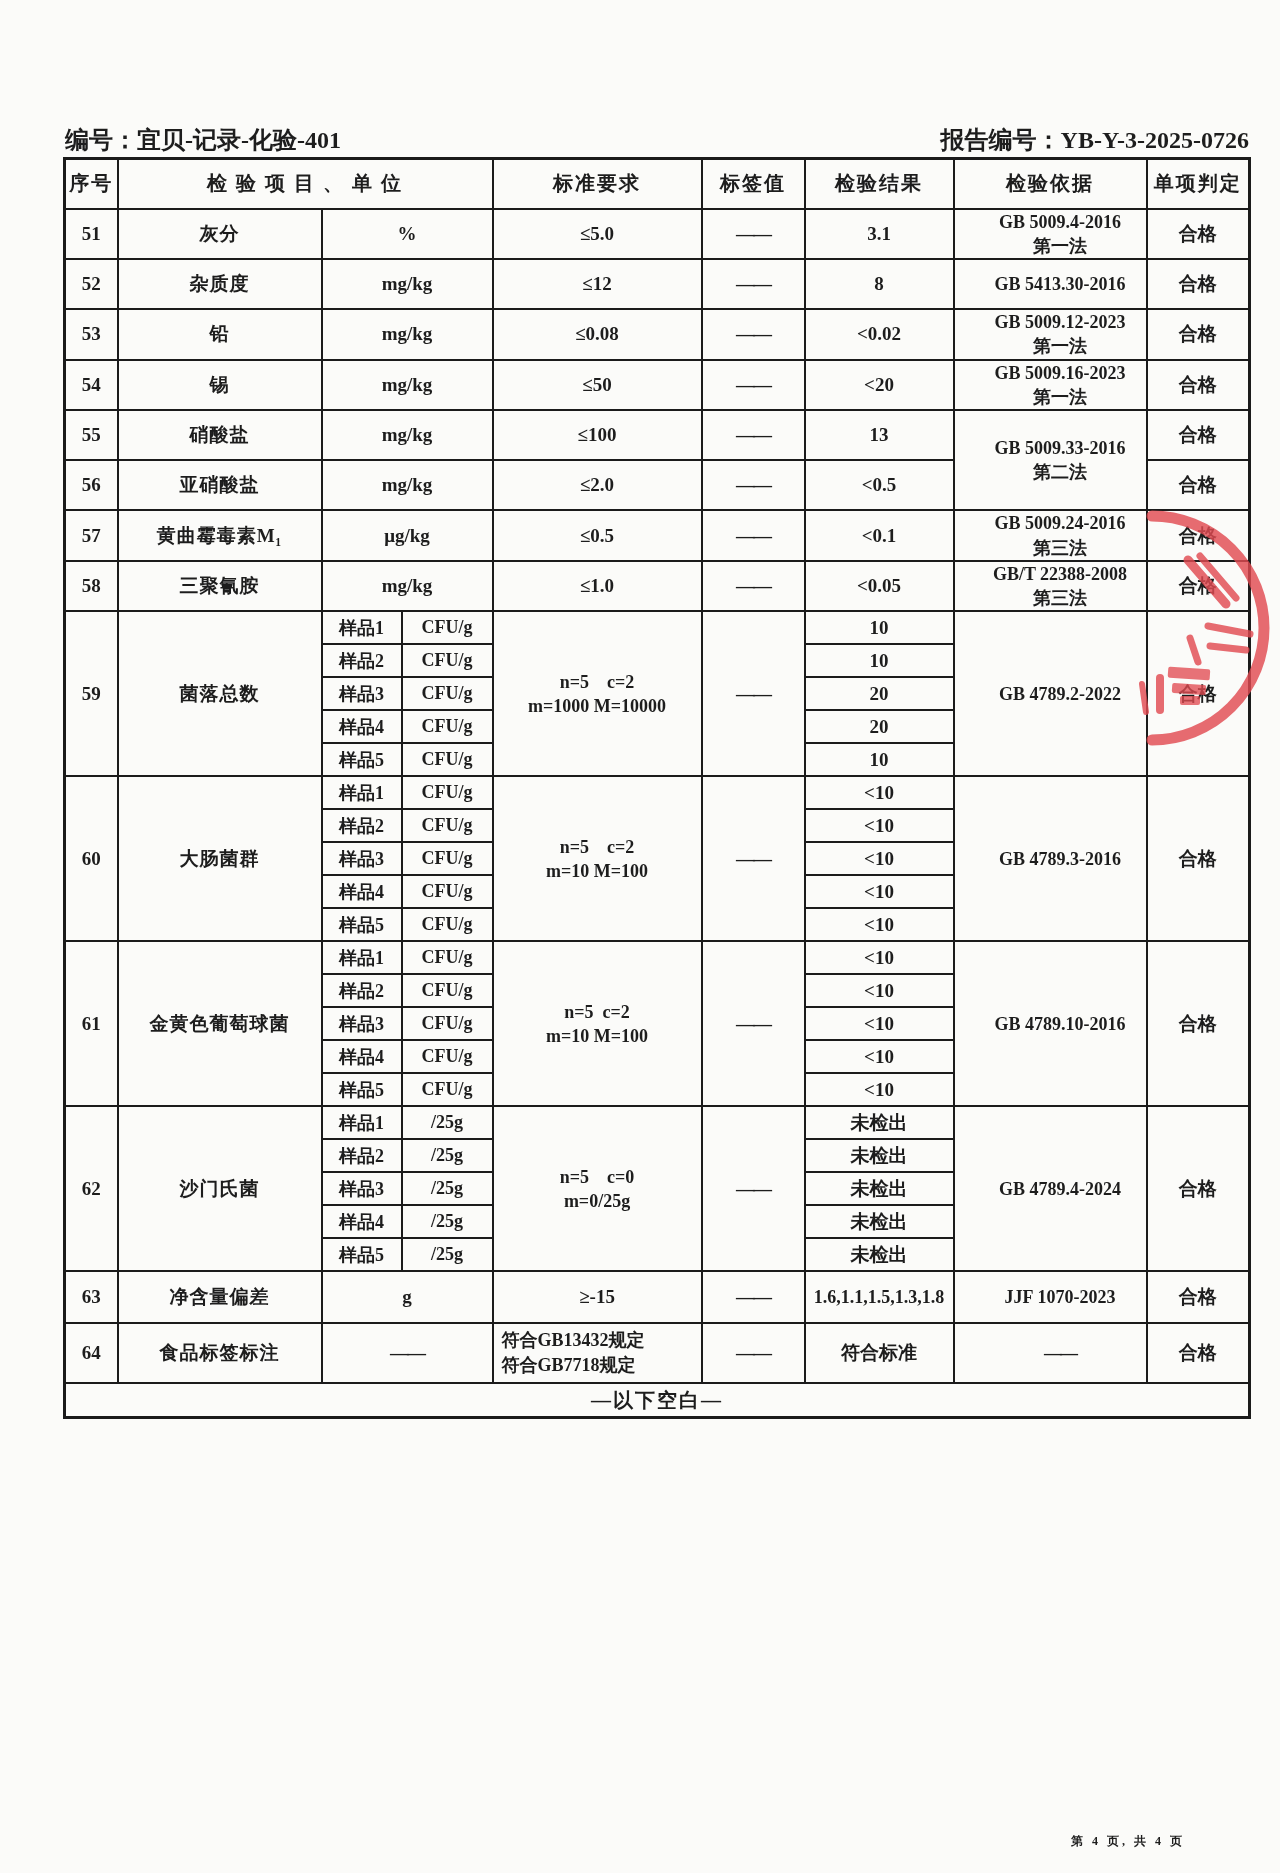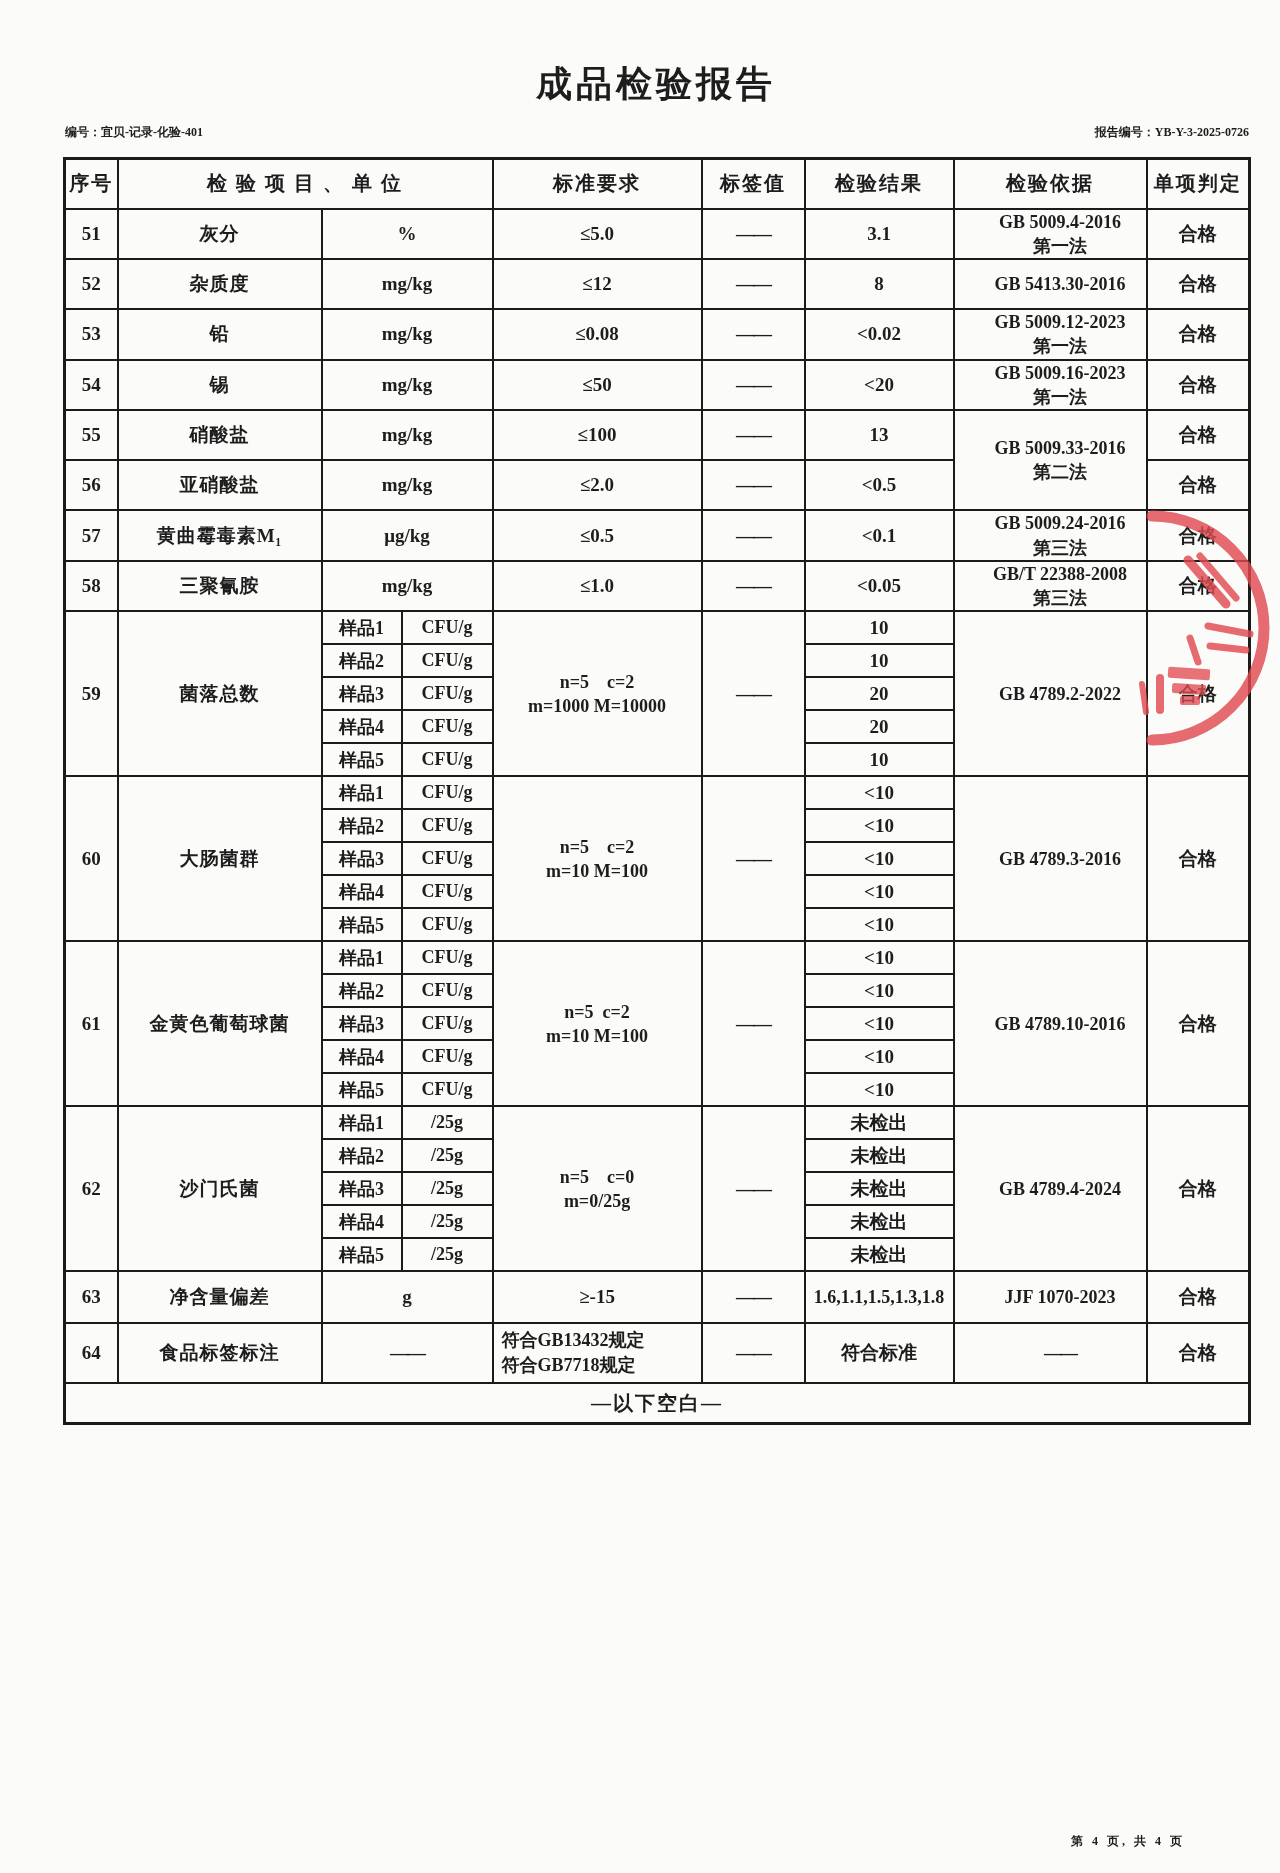--- a/index.html
+++ b/index.html
@@ -5,54 +5,53 @@
   html,body{margin:0;padding:0;background:#e8e8e6;}
   .page{
     position:relative;width:1280px;height:1873px;margin:0 auto;
     background:#fbfbf9;overflow:hidden;
     font-family:"Liberation Serif","DejaVu Serif",serif;color:#1d1d1d;
   }
   .title{
     position:absolute;top:60px;left:63px;width:1186px;
     text-align:center;font-size:36px;font-weight:bold;letter-spacing:4px;
   }
-  .meta{position:absolute;top:124px;left:63px;width:1186px;height:30px;font-size:12px;font-weight:bold;}
+  .meta{position:absolute;top:124px;left:63px;width:1186px;height:30px;font-size:24px;font-weight:bold;}
   .meta-doc{position:absolute;left:2px;top:0;}
   .meta-ver{position:absolute;left:0;top:0;width:100%;text-align:center;}
   .meta-rep{position:absolute;right:0;top:0;}
   table.report{
     position:absolute;top:157px;left:63px;width:1186px;
     border-collapse:collapse;table-layout:fixed;border:3px solid #1b1b1b;
   }
   td,th{
     border:2px solid #1b1b1b;text-align:center;vertical-align:middle;
     font-size:19px;padding:0 2px;overflow:hidden;font-weight:bold;
   }
   th{font-size:20px;letter-spacing:2px;margin-left:40px;}
-  .h50{height:50px}.h33{height:33px}.h52{height:52px}.h60{height:60px}.h34{height:40px}
+  .h50{height:50px}.h33{height:33px}.h52{height:52px}.h60{height:60px}.h34{height:34px}
   .cell-item{font-size:19px;letter-spacing:1px;}
   .two-line div{font-size:18px;line-height:1.35;}
   .basis-cell div{font-size:18px;line-height:1.35;padding-left:20px;}
   .std-left div{text-align:left;padding-left:6px;font-size:18px;line-height:1.4;letter-spacing:0;}
   .wrapnum{word-break:break-all;font-size:18px;line-height:1.25;padding:0 6px;}
   .sample-cell{font-size:18px;}
   .dash-cell{letter-spacing:-2px;}
   .blank-row td{font-size:20px;letter-spacing:2px;}
   .pagefoot{
     position:absolute;top:1833px;right:95px;
     font-size:12px;font-weight:bold;letter-spacing:3px;
   }
   .stamp{position:absolute;top:498px;left:1040px;pointer-events:none;}
 </style>
 </head>
 <body>
 
 <div class="page">
 
-  <div class="title">成品检验报告</div>
 
   <div class="meta">
     <span class="meta-doc">编号：宜贝-记录-化验-401</span>
     <span class="meta-rep">报告编号：YB-Y-3-2025-0726</span>
   </div>
 
   <table class="report">
     <colgroup>
       <col style="width:53px">
         <col style="width:204px">

